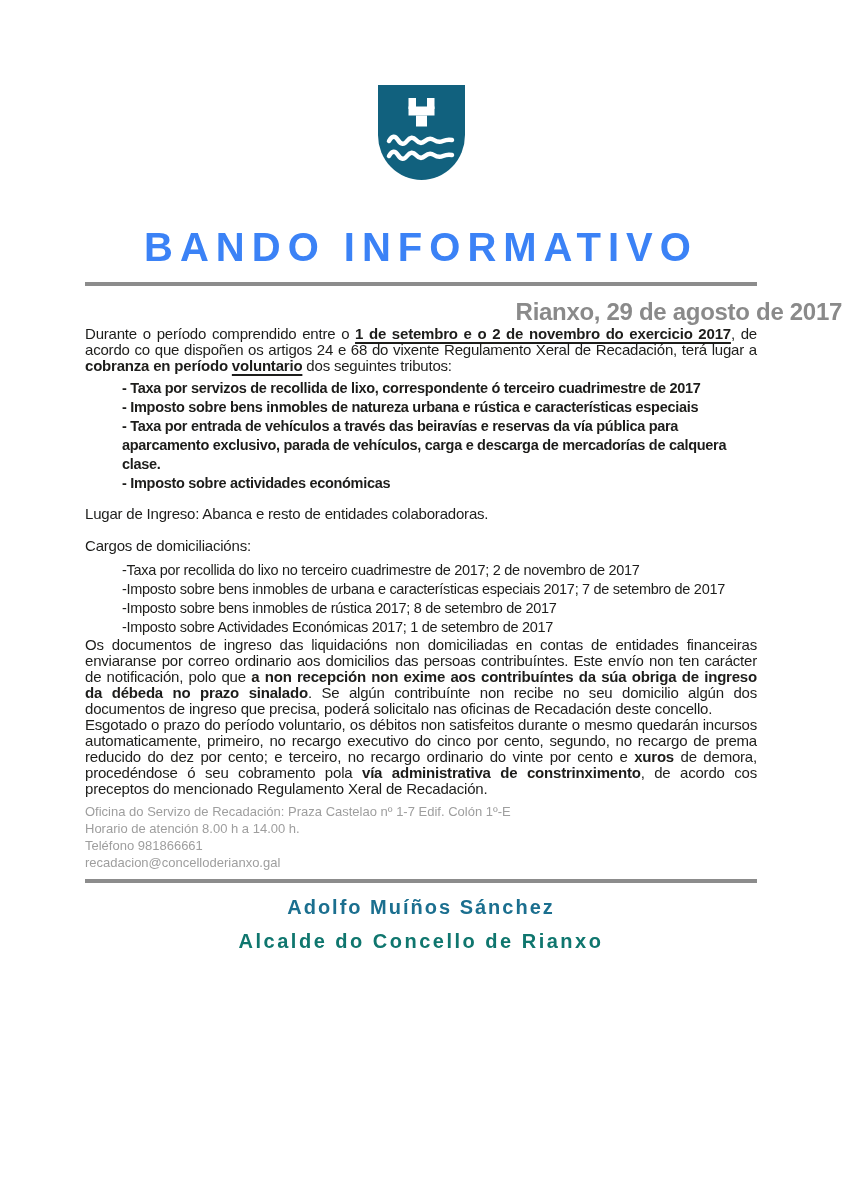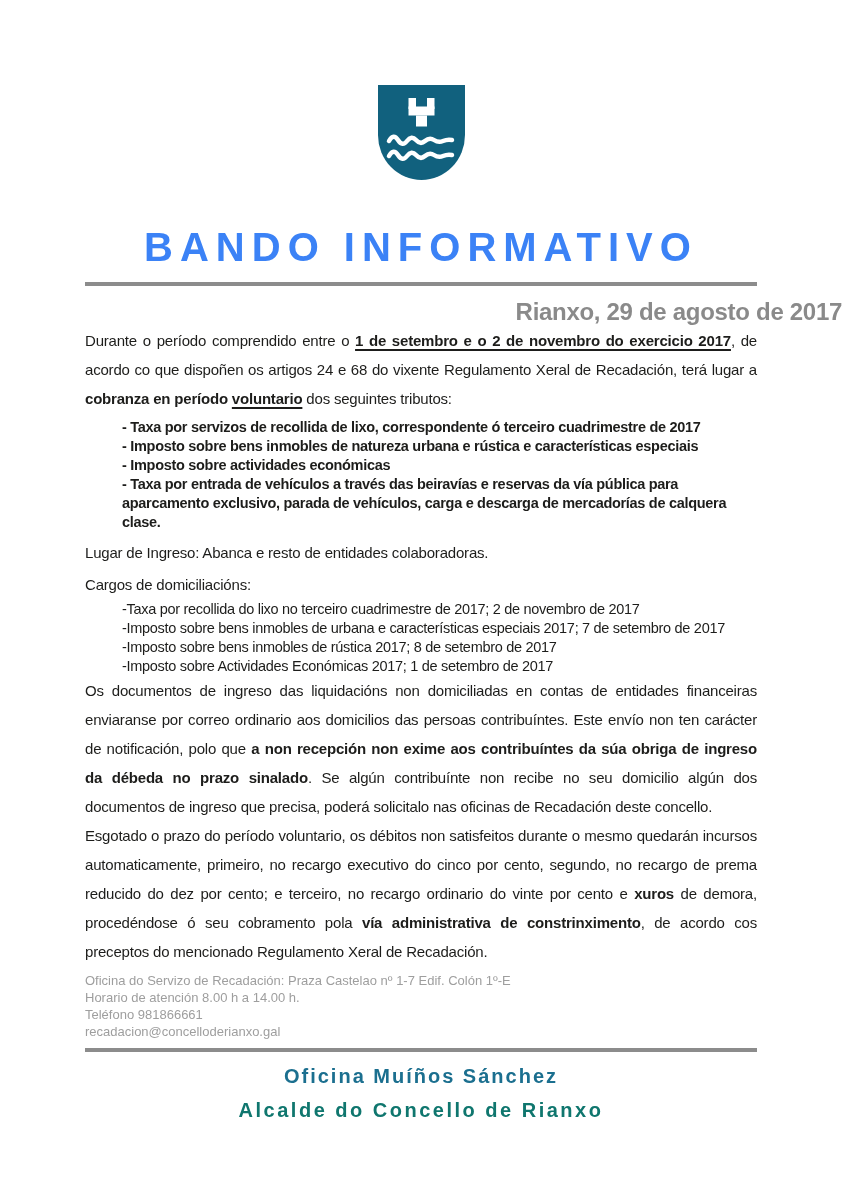--- a/index.html
+++ b/index.html
@@ -31,21 +31,21 @@
     margin-top:12px;
     text-align:right;
     font-size:24px; line-height:28px;
     font-weight:bold;
     letter-spacing:-0.3px;
     color:#8a8a8a;
   }
   .content { margin:0 85px; width:672px; }
   p.body-par {
     margin:0;
-    font-size:15px; line-height:29px;
+    font-size:15px; line-height:16px;
     letter-spacing:-0.2px;
     text-align:justify;
   }
   .par-intro { margin-top:37px; }
   .par-notif { margin-top:12px; }
   .par-apremio { margin-top:2px; }
   .b { font-weight:bold; }
   .u { text-decoration:underline; text-decoration-thickness:1.5px; text-underline-offset:2.5px; }
   .tax-list { margin-top:5px; }
   .tax-list .item {
@@ -112,22 +112,22 @@
 
   <div class="doc-date">Rianxo, 29 de agosto de 2017</div>
 
   <div class="content">
 
     <p class="body-par par-intro"><span>Durante o período comprendido entre o </span><span class="b u">1 de setembro e o 2 de novembro do exercicio 2017</span><span>, de acordo co que dispoñen os artigos 24 e 68 do vixente Regulamento Xeral de Recadación, terá lugar a </span><span class="b">cobranza en período </span><span class="b u">voluntario</span><span> dos seguintes tributos:</span></p>
 
     <div class="tax-list">
       <div class="item">- Taxa por servizos de recollida de lixo, correspondente ó terceiro cuadrimestre de 2017</div>
       <div class="item">- Imposto sobre bens inmobles de natureza urbana e rústica e características especiais</div>
+      <div class="item">- Taxa por entrada de vehículos a través das beiravías e reservas da vía pública para aparcamento exclusivo, parada de vehículos, carga e descarga de mercadorías de calquera clase.</div>
       <div class="item">- Imposto sobre actividades económicas</div>
-      <div class="item">- Taxa por entrada de vehículos a través das beiravías e reservas da vía pública para aparcamento exclusivo, parada de vehículos, carga e descarga de mercadorías de calquera clase.</div>
     </div>
 
     <div class="line-lugar">Lugar de Ingreso: Abanca e resto de entidades colaboradoras.</div>
 
     <div class="line-cargos">Cargos de domiciliacións:</div>
 
     <div class="dom-list">
       <div class="item">-Taxa por recollida do lixo no terceiro cuadrimestre de 2017; 2 de novembro de 2017</div>
       <div class="item">-Imposto sobre bens inmobles de urbana e características especiais 2017; 7 de setembro de 2017</div>
       <div class="item">-Imposto sobre bens inmobles de rústica 2017; 8 de setembro de 2017</div>
@@ -142,16 +142,16 @@
       <div>Oficina do Servizo de Recadación: Praza Castelao nº 1-7 Edif. Colón 1º-E</div>
       <div>Horario de atención 8.00 h a 14.00 h.</div>
       <div>Teléfono 981866661</div>
       <div>recadacion@concelloderianxo.gal</div>
     </div>
 
   </div>
 
   <div class="rule bottom"></div>
 
-  <div class="sig-name">Oficina Muíños Sánchez</div>
+  <div class="sig-name">Adolfo Muíños Sánchez</div>
   <div class="sig-role">Alcalde do Concello de Rianxo</div>
 
 </div>
 
 </body></html>

